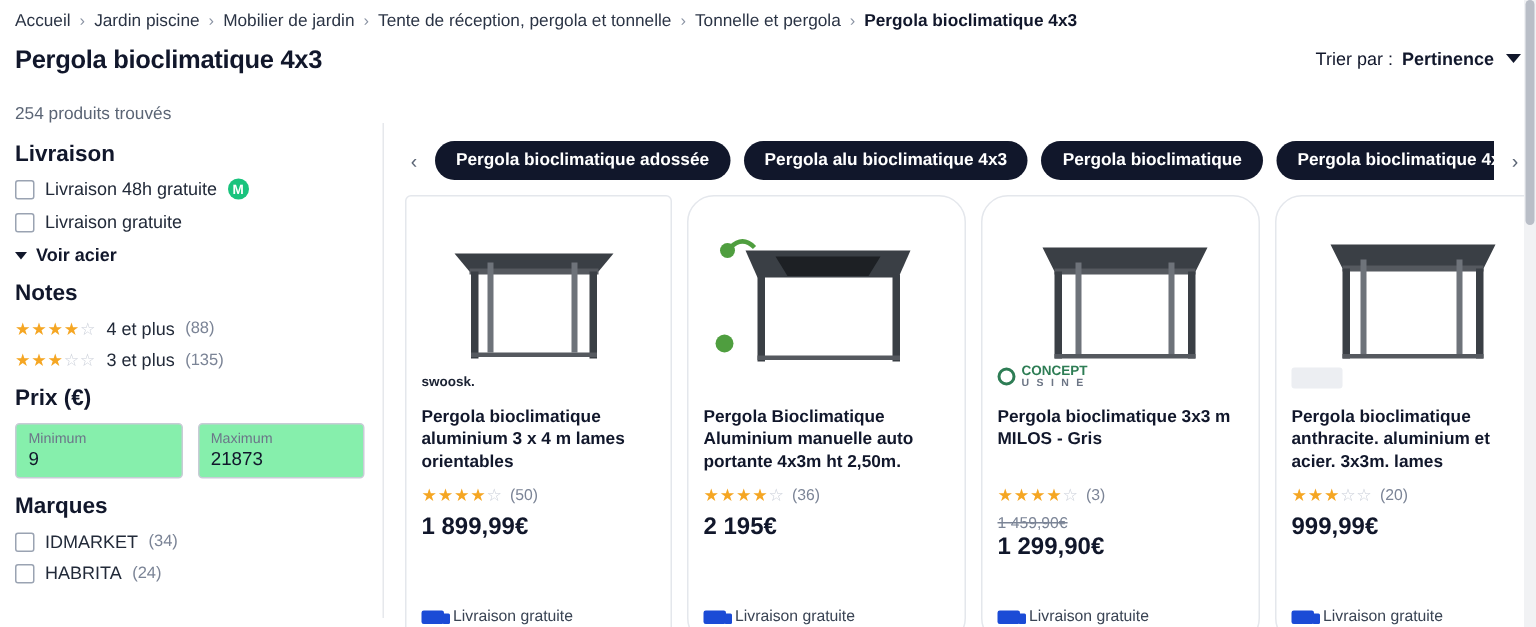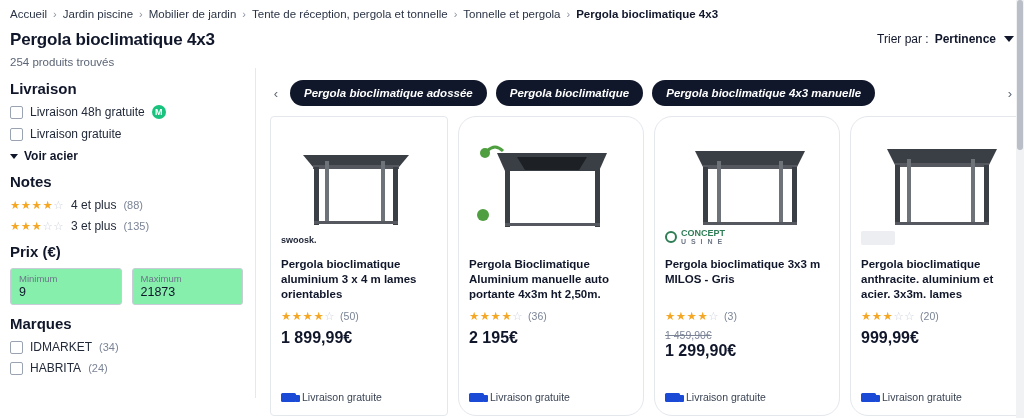--- a/index.html
+++ b/index.html
@@ -24,21 +24,21 @@
   .breadcrumb .crumb { color:#2b3445; }
   .breadcrumb .crumb.current { font-weight: bold; color:#11172b; }
   .breadcrumb .sep { color:#8a93a3; font-size: 11px; }
 
   
   .title-row {
     display:flex; align-items:flex-start; justify-content:space-between;
     padding: 4px 10px 0 10px;
   }
   .page-title { font-size: 17px; font-weight: bold; color:#11172b; margin:0; letter-spacing:-0.2px;}
-  .result-count { font-size: 11.5px; color:#5b6575; margin-top: 6px; }
+  .result-count { font-size: 11.5px; color:#5b6575; margin-top: 20px; }
   .sort { display:flex; align-items:center; gap:6px; font-size:12px; color:#11172b; padding-top:2px;}
   .sort b { font-weight: bold; }
   .chev-down {
     width:0;height:0;border-left:5px solid transparent;border-right:5px solid transparent;
     border-top:6px solid #11172b; margin-left:2px;
   }
 
   
   .body-wrap { display:flex; padding: 0 0 0 0; }
   .sidebar {
@@ -78,21 +78,21 @@
   
   .main { flex:1; padding: 8px 8px 0 14px; min-width:0; }
 
   .chips-row { display:flex; align-items:center; gap:8px; padding: 4px 0 10px 0; }
   .chip-arrow {
     color:#5b6575; font-size:13px; flex:0 0 auto; width:12px; text-align:center; cursor:pointer;
   }
   .chips { display:flex; gap:9px; overflow:hidden; flex:1; }
   .chip {
     background:#11172b; color:#fff; border-radius:999px;
-    font-size:11.5px; font-weight:bold; padding:7px 14px; white-space:nowrap;font-style:italic;
+    font-size:11.5px; font-weight:bold; padding:7px 14px; white-space:nowrap;
   }
 
   .cards { display:flex; gap:10px; }
   .card {
     width: 178px; flex:0 0 178px;
     border:1px solid #e4e7ec; border-radius:4px; background:#fff;
     padding: 8px 10px 10px 10px; height: 300px; position:relative; overflow:hidden;
   }
   .card.wide { width: 186px; flex:0 0 186px;border-radius:18px; }
   .thumb { height:118px; position:relative; margin: 2px 0 10px 0; }
@@ -210,20 +210,21 @@
         <span class="brand-count">(24)</span>
       </div>
     </aside>
 
     <main class="main">
 
       <div class="chips-row">
         <span class="chip-arrow">‹</span>
         <div class="chips">
           <span class="chip">Pergola bioclimatique adossée</span>
+          <span class="chip">Pergola alu bioclimatique 4x3</span>
           <span class="chip">Pergola bioclimatique</span>
           <span class="chip">Pergola bioclimatique 4x3 manuelle</span>
         </div>
         <span class="chip-arrow">›</span>
       </div>
 
       <div class="cards">
 
         <div class="card">
           <div class="thumb">

